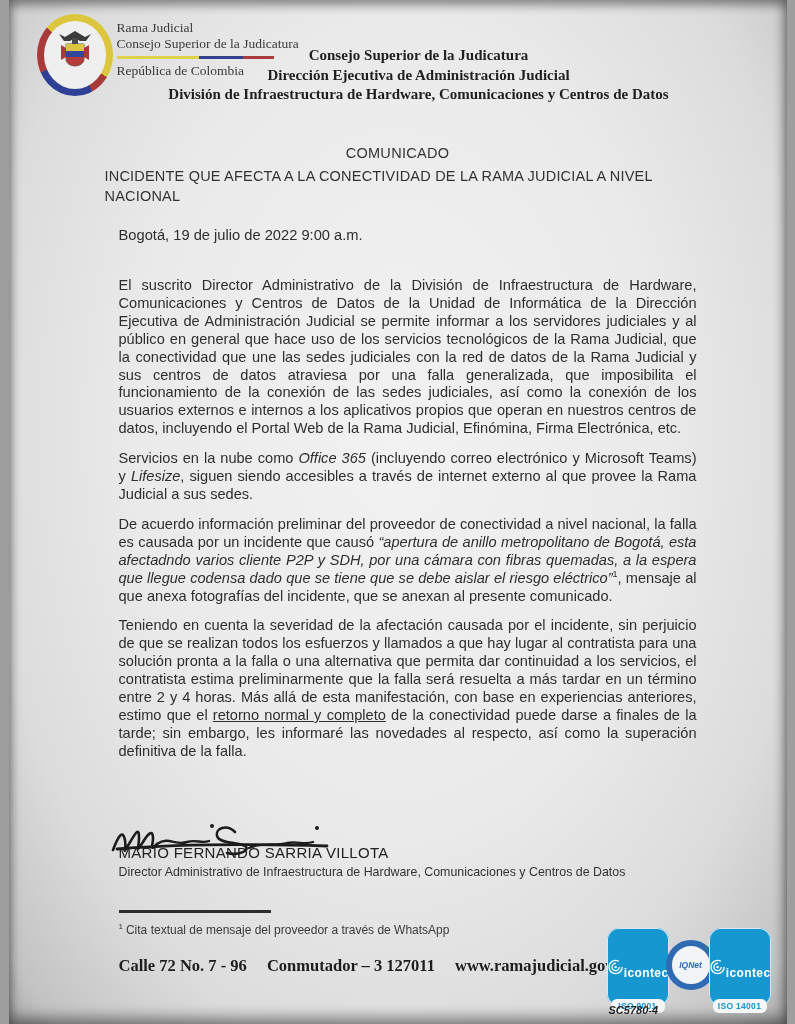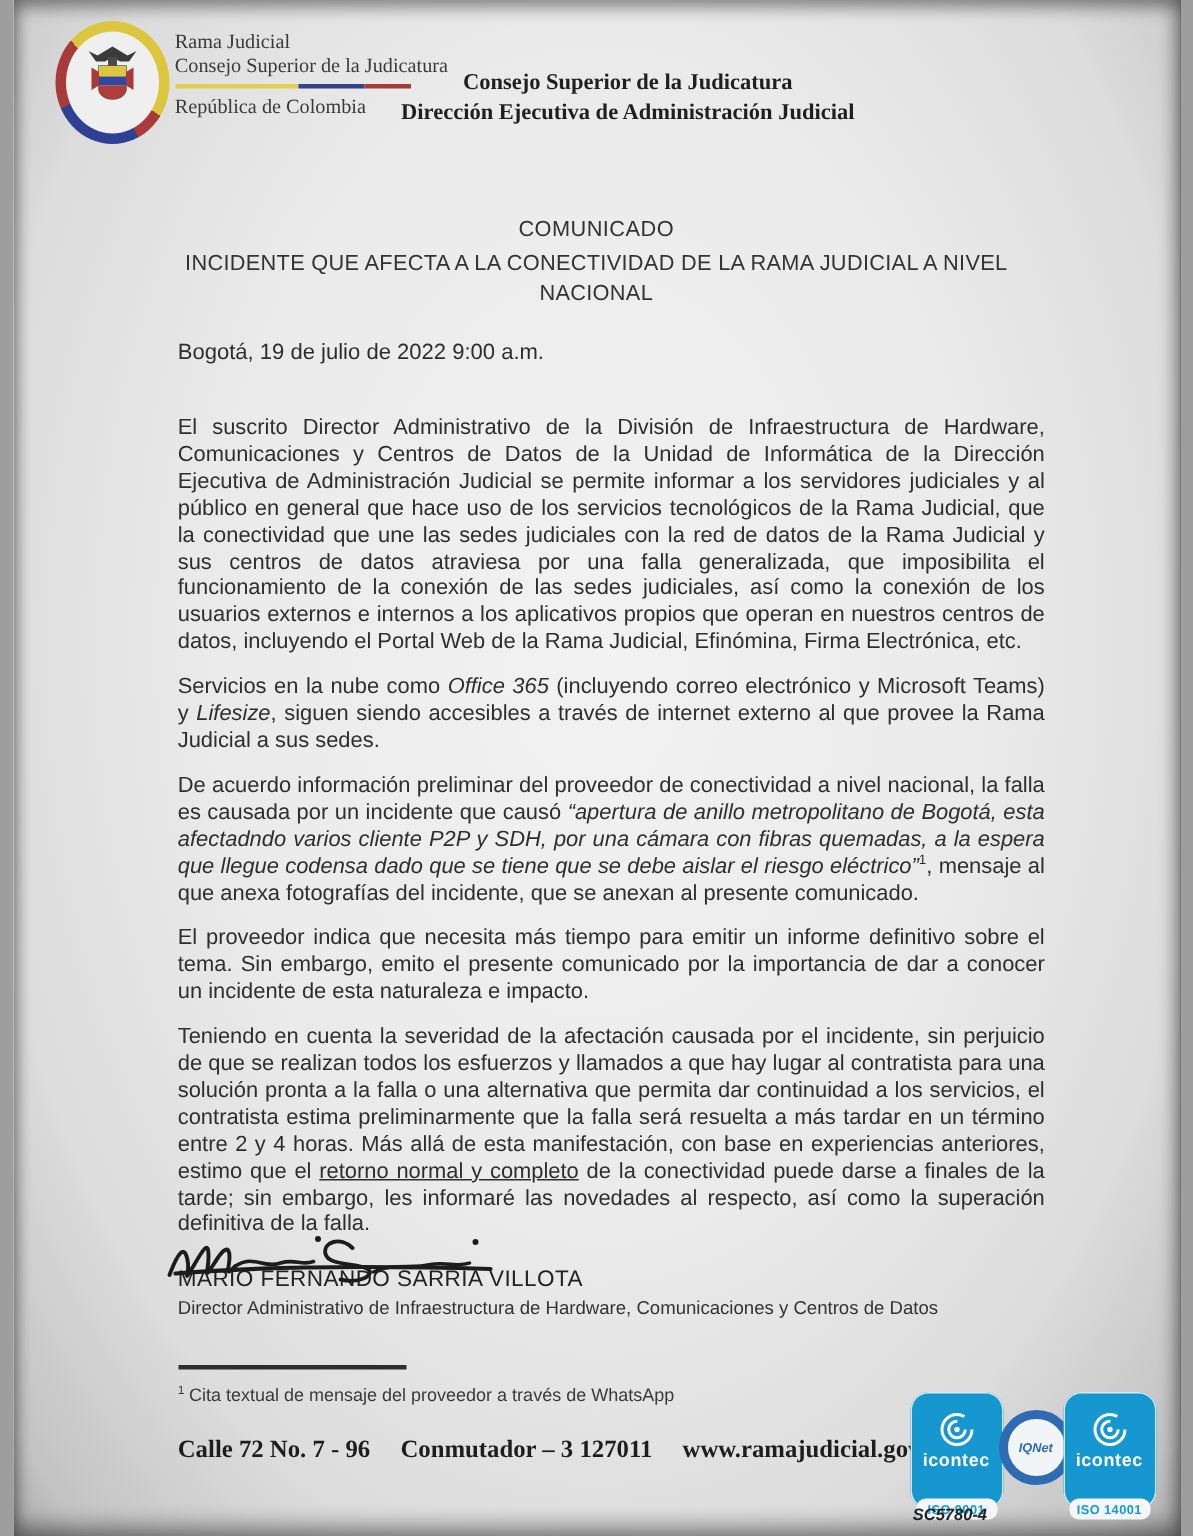--- a/index.html
+++ b/index.html
@@ -19,21 +19,21 @@
   .org-block { position:absolute; left:108px; top:20px; font-family:"Liberation Serif", serif; font-size:13.5px; line-height:16px; color:#3a3a3a; }
   .tricolor { display:flex; width:158px; height:3px; margin:4px 0 4px 0; }
   .tricolor .y { background:#e0d04a; width:52%; height:100%; }
   .tricolor .b { background:#32408f; width:28%; height:100%; }
   .tricolor .r { background:#a83a3a; width:20%; height:100%; }
   .header-titles { position:absolute; left:80px; right:38px; top:46px; text-align:center;
     font-family:"Liberation Serif", serif; font-weight:bold; font-size:15px; line-height:19.5px; color:#1f1f1f; }
 
   
   .doc-type { position:absolute; left:0; right:0; top:145px; text-align:center; font-size:14.5px; letter-spacing:.3px; color:#333; }
-  .subject  { position:absolute; left:96px; right:96px; top:166px; text-align:center; font-size:14.5px; line-height:20px; letter-spacing:.2px; color:#333; }
+  .subject  { position:absolute; left:96px; right:96px; top:166px; text-align:left; font-size:14.5px; line-height:20px; letter-spacing:.2px; color:#333; }
   .dateline { position:absolute; left:110px; top:227px; font-size:14.7px; color:#2e2e2e; }
 
   
   .body-text { position:absolute; left:110px; top:277px; width:578px; font-size:14.6px; line-height:17.9px; text-align:justify; color:#2e2e2e; }
   .body-text p { margin:0 0 12px 0; }
   .seg-italic { font-style:italic; }
   .seg-underline { text-decoration:underline; }
   .body-text sup { font-size:9px; line-height:0; }
 
   
@@ -49,21 +49,21 @@
 
   
   .footer-line { position:absolute; left:110px; top:956px; font-family:"Liberation Serif", serif; font-weight:bold; font-size:16.5px; color:#1d1d1d; }
   .footer-line span { margin-right:16px; }
 
   
   .badge-bar { position:absolute; left:648px; top:958px; width:70px; height:9px; background:#1697cf; border-radius:2px; }
   .badge { position:absolute; width:62px; height:78px; background:#1697cf; border-radius:12px; padding:0; box-shadow:0 0 0 1px #d7e7f2 inset; }
   .badge.b1 { left:598px; top:928px; }
   .badge.b2 { left:700px; top:928px; }
-  .badge-top { height:52px; display:flex; flex-direction:column; align-items:center; justify-content:flex-end; padding-bottom:3px; }
+  .badge-top { height:52px; display:flex; flex-direction:row; align-items:flex-end; justify-content:flex-end; padding-bottom:3px; }
   .badge-label { color:#fff; font-size:12px; font-weight:bold; letter-spacing:.4px; }
   .badge-bottom { margin:16px 4px 4px 4px; height:14px; background:#f4f6f7; border-radius:6px; display:flex; align-items:center; justify-content:center; }
   .badge-iso { color:#1697cf; font-size:8.5px; font-weight:bold; letter-spacing:.3px; }
   .iqnet { position:absolute; left:657px; top:940px; width:38px; height:38px; border-radius:50%;
     background:#f2f5f8; border:6px solid #2f6bb3; display:flex; align-items:center; justify-content:center; }
   .iqnet-label { color:#2f6bb3; font-size:8.5px; font-weight:bold; font-style:italic; }
   .cert-code { position:absolute; left:600px; top:1004px; font-size:11px; font-weight:bold; font-style:italic; color:#232323; }
 </style>
 </head>
 <body>
@@ -93,31 +93,31 @@
       <span class="y"></span>
       <span class="b"></span>
       <span class="r"></span>
     </div>
     <div>República de Colombia</div>
   </div>
 
   <div class="header-titles">
     <div>Consejo Superior de la Judicatura</div>
     <div>Dirección Ejecutiva de Administración Judicial</div>
+    <div>División de Infraestructura de Hardware, Comunicaciones y Centros de Datos</div>
   </div>
 
   <div class="doc-type">COMUNICADO</div>
   <div class="subject">INCIDENTE QUE AFECTA A LA CONECTIVIDAD DE LA RAMA JUDICIAL A NIVEL NACIONAL</div>
   <div class="dateline">Bogotá, 19 de julio de 2022 9:00 a.m.</div>
 
   <div class="body-text">
     <p><span>El suscrito Director Administrativo de la División de Infraestructura de Hardware, Comunicaciones y Centros de Datos de la Unidad de Informática de la Dirección Ejecutiva de Administración Judicial se permite informar a los servidores judiciales y al público en general que hace uso de los servicios tecnológicos de la Rama Judicial, que la conectividad que une las sedes judiciales con la red de datos de la Rama Judicial y sus centros de datos atraviesa por una falla generalizada, que imposibilita el funcionamiento de la conexión de las sedes judiciales, así como la conexión de los usuarios externos e internos a los aplicativos propios que operan en nuestros centros de datos, incluyendo el Portal Web de la Rama Judicial, Efinómina, Firma Electrónica, etc.</span></p>
     <p><span>Servicios en la nube como </span><span class="seg-italic">Office 365</span><span> (incluyendo correo electrónico y Microsoft Teams) y </span><span class="seg-italic">Lifesize</span><span>, siguen siendo accesibles a través de internet externo al que provee la Rama Judicial a sus sedes.</span></p>
     <p><span>De acuerdo información preliminar del proveedor de conectividad a nivel nacional, la falla es causada por un incidente que causó </span><span class="seg-italic">“apertura de anillo metropolitano de Bogotá, esta afectadndo varios cliente P2P y SDH, por una cámara con fibras quemadas, a la espera que llegue codensa dado que se tiene que se debe aislar el riesgo eléctrico”</span><sup>1</sup><span>, mensaje al que anexa fotografías del incidente, que se anexan al presente comunicado.</span></p>
-    <p><span>El proveedor indica que necesita más tiempo para emitir un informe definitivo sobre el tema. Sin embargo, emito el presente comunicado por la importancia de dar a conocer un incidente de esta naturaleza e impacto.</span></p>
     <p><span>Teniendo en cuenta la severidad de la afectación causada por el incidente, sin perjuicio de que se realizan todos los esfuerzos y llamados a que hay lugar al contratista para una solución pronta a la falla o una alternativa que permita dar continuidad a los servicios, el contratista estima preliminarmente que la falla será resuelta a más tardar en un término entre 2 y 4 horas. Más allá de esta manifestación, con base en experiencias anteriores, estimo que el </span><span class="seg-underline">retorno normal y completo</span><span> de la conectividad puede darse a finales de la tarde; sin embargo, les informaré las novedades al respecto, así como la superación definitiva de la falla.</span></p>
   </div>
 
   <div class="sig-block">
     <svg class="sig-scrawl" width="250" height="52" viewBox="0 0 250 52">
       <path d="M4 34 C10 18 14 14 16 24 C18 34 12 40 20 28 C28 14 30 12 30 22 C30 32 26 38 34 26 C40 16 44 14 44 22 C44 30 40 36 48 28" fill="none" stroke="#1c1c1c" stroke-width="2.6" stroke-linecap="round"></path>
       <path d="M48 28 C60 20 66 30 78 26 C88 23 92 28 100 25" fill="none" stroke="#1c1c1c" stroke-width="2.4" stroke-linecap="round"></path>
       <path d="M126 16 C118 8 106 12 108 20 C110 28 130 26 136 30 C142 34 130 40 118 37" fill="none" stroke="#1c1c1c" stroke-width="2.6" stroke-linecap="round"></path>
       <path d="M8 33 C70 28 150 28 218 30" fill="none" stroke="#1c1c1c" stroke-width="2.8" stroke-linecap="round"></path>
       <path d="M140 32 C152 26 166 30 178 27 C188 25 196 29 204 26" fill="none" stroke="#1c1c1c" stroke-width="2.3" stroke-linecap="round"></path>

